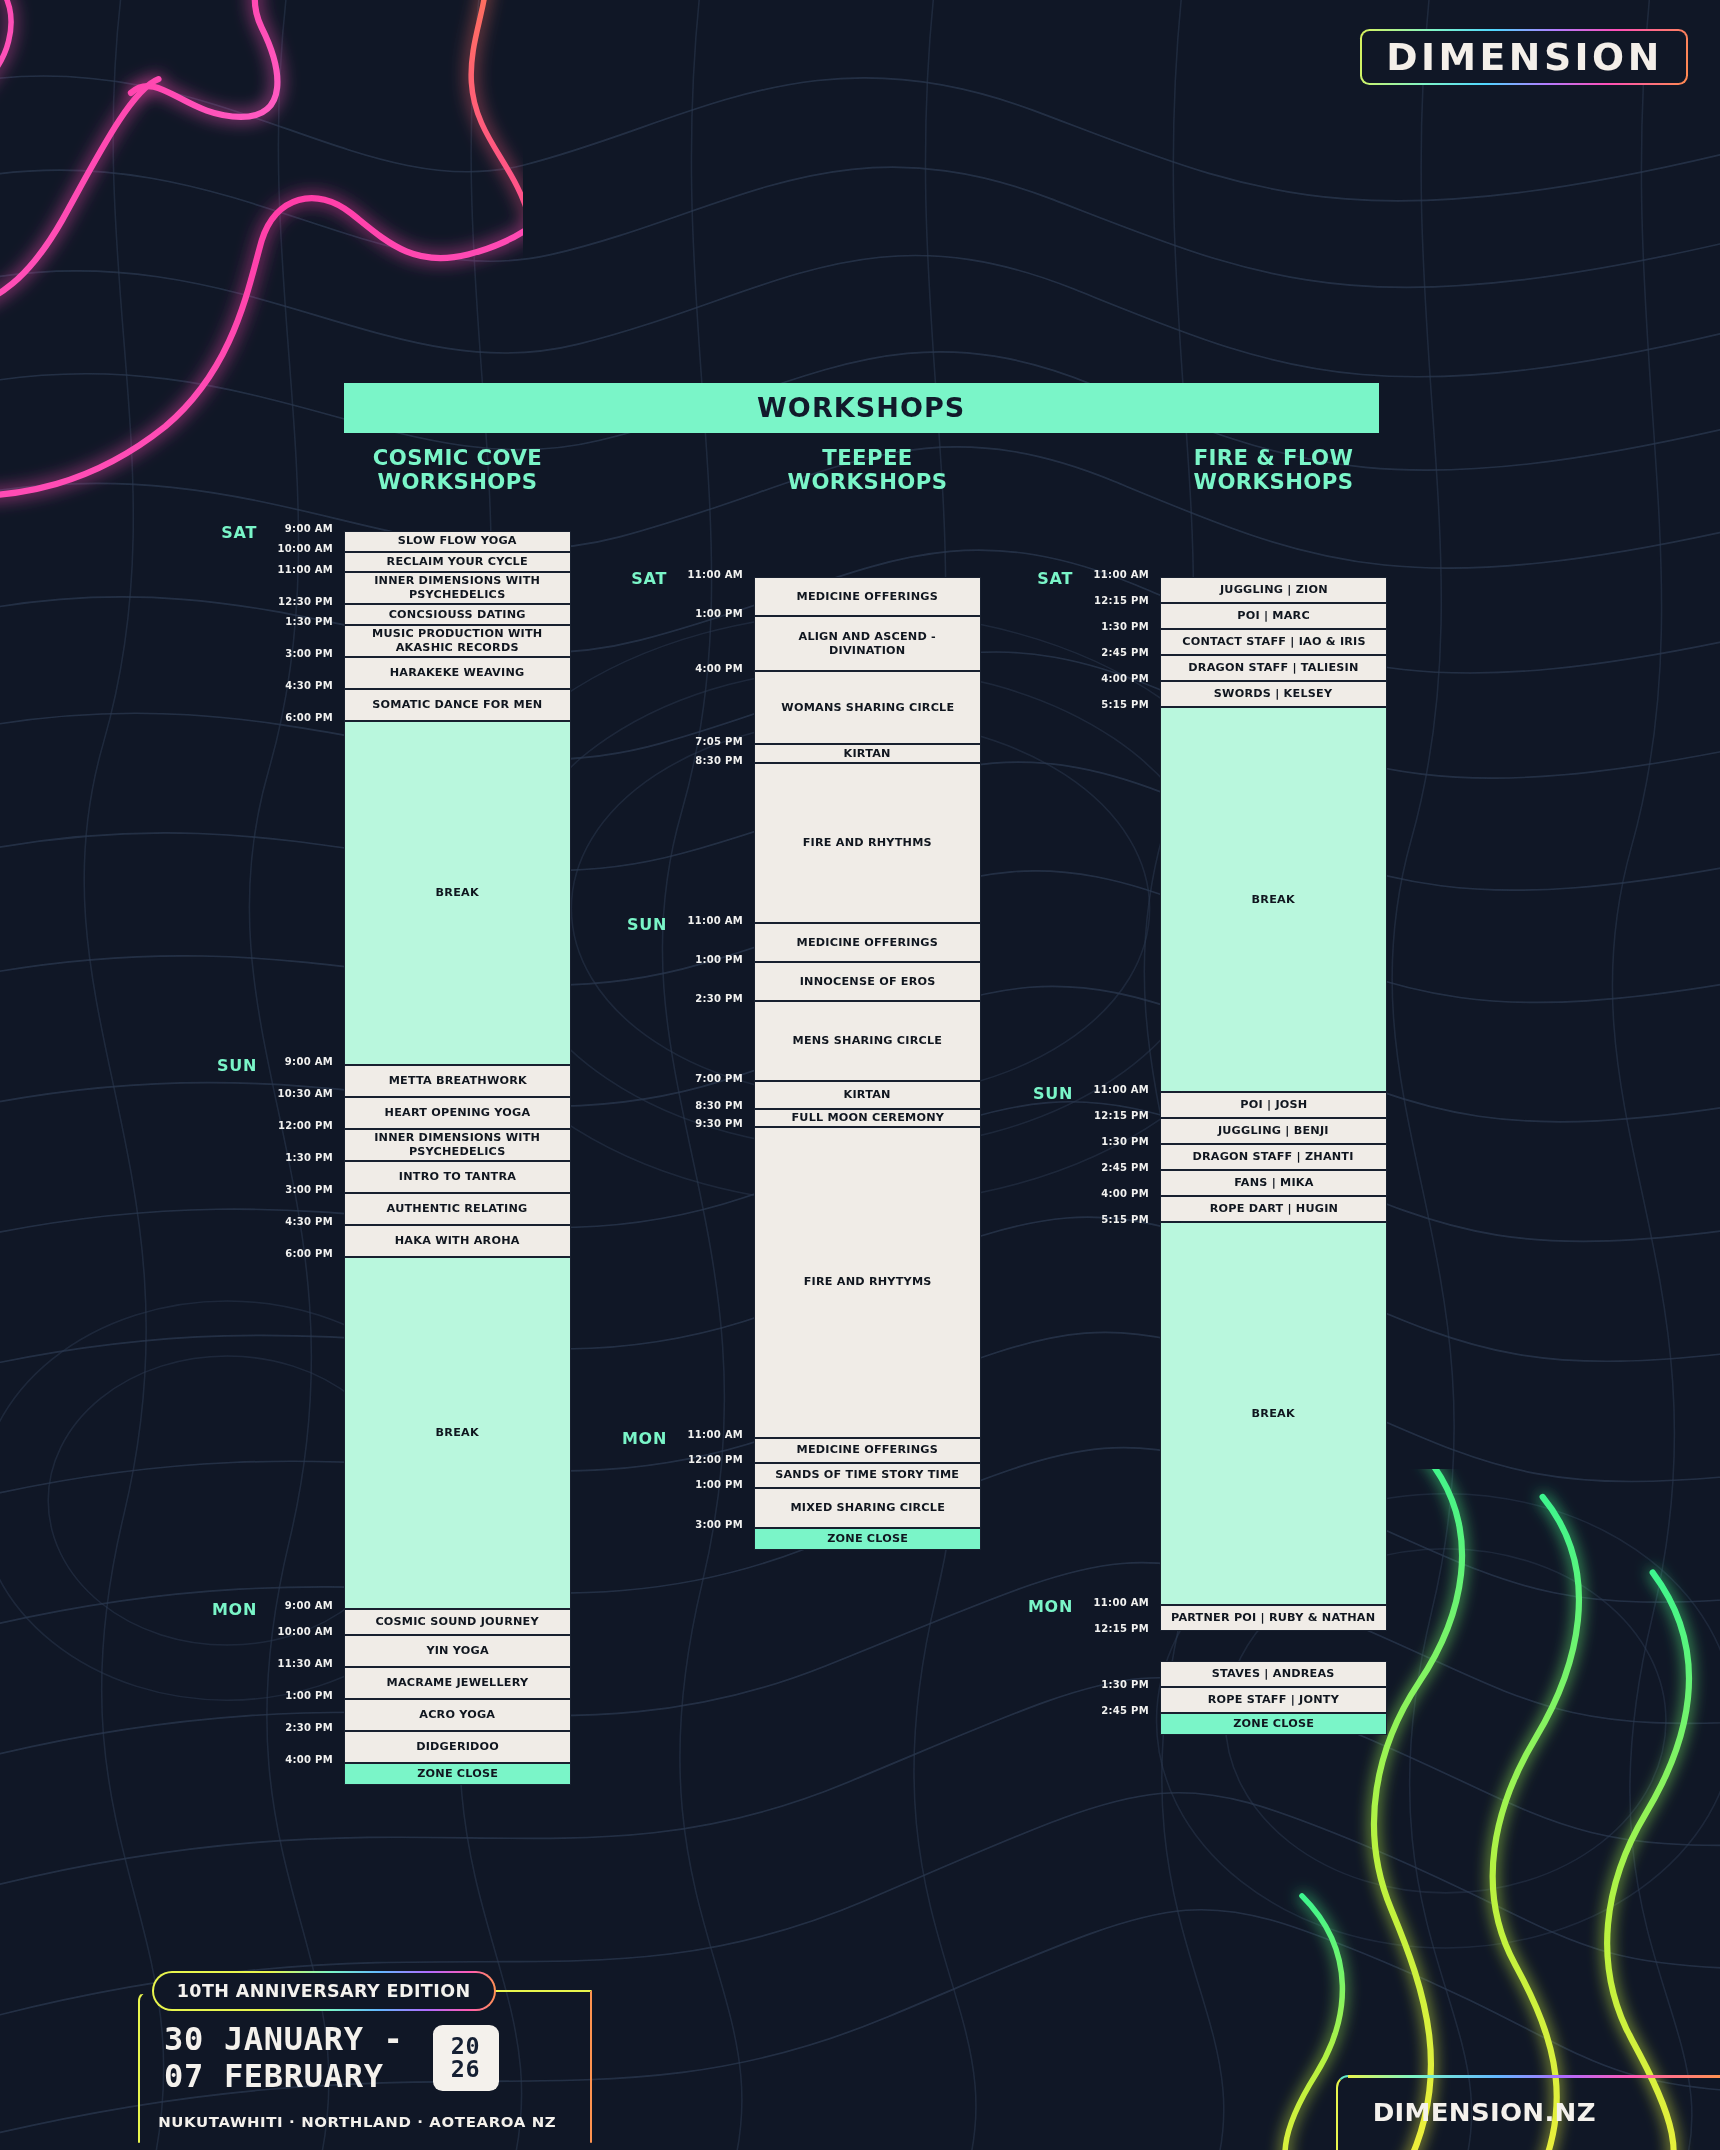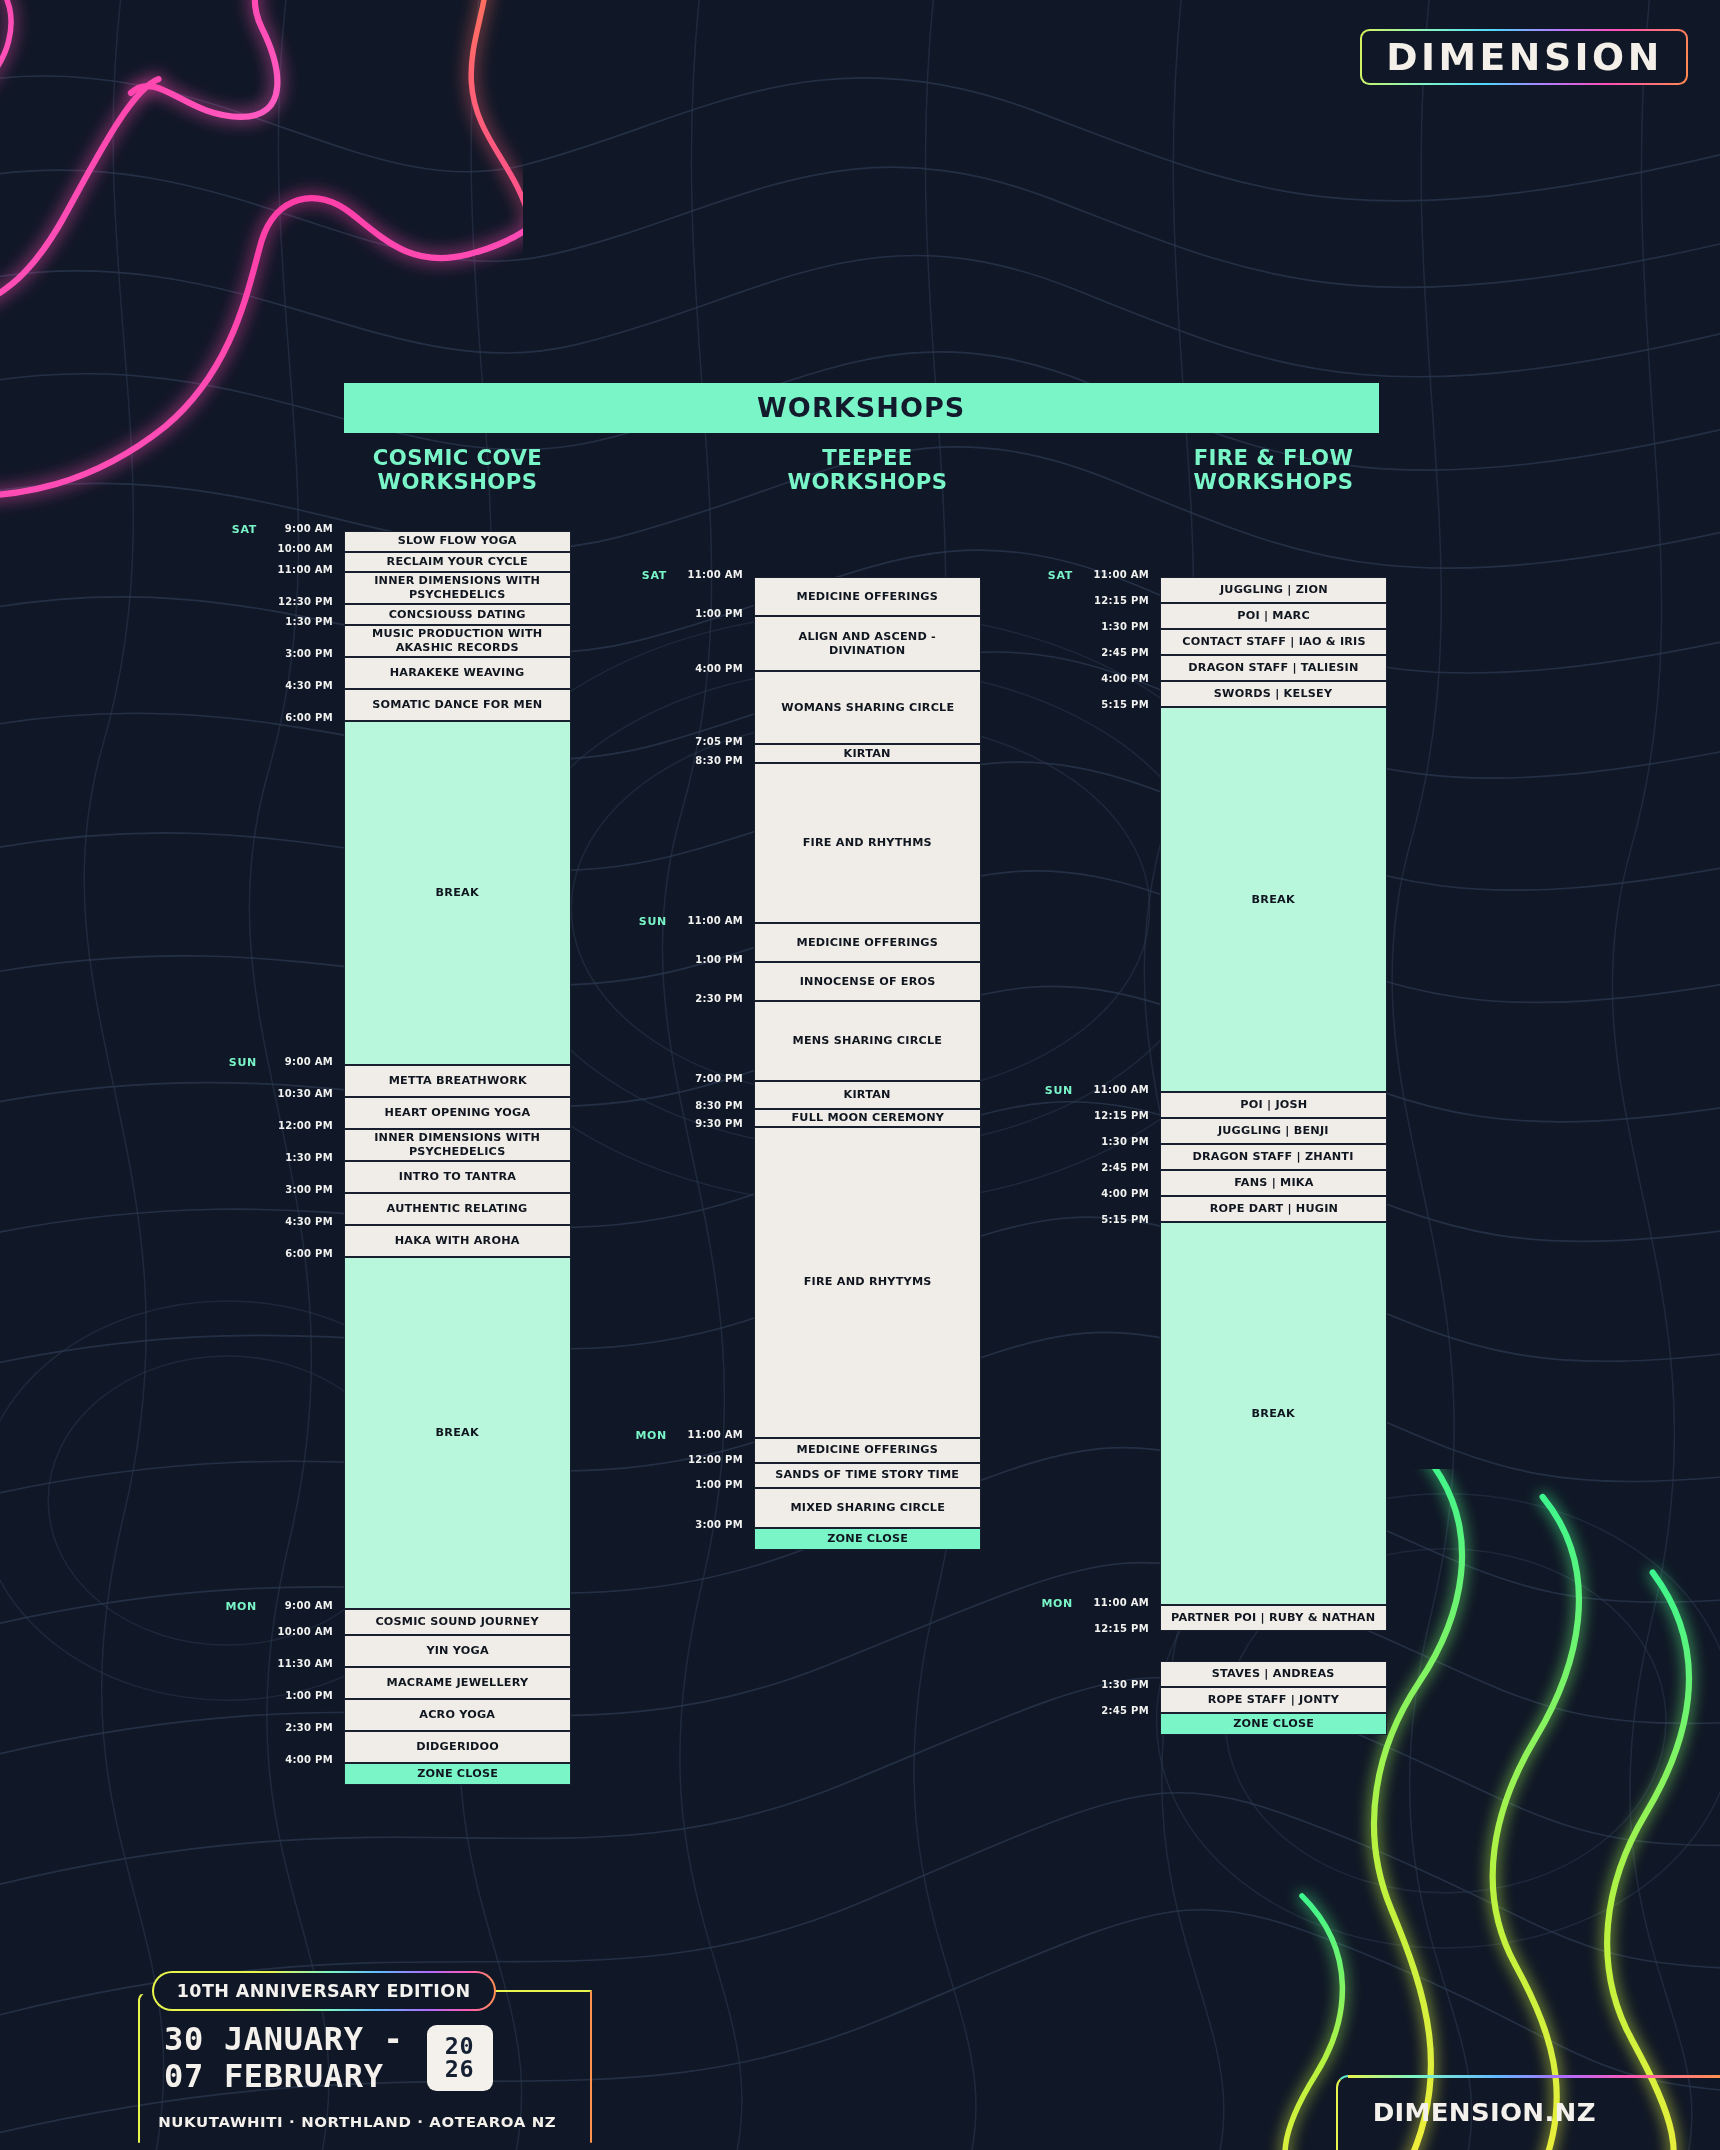--- a/index.html
+++ b/index.html
@@ -124,21 +124,21 @@
     letter-spacing: 0.3px;
     color: #f1f1ef;
   }
   .day-lbl {
     position: absolute;
     right: 87px;
     top: -8.3px;
     white-space: nowrap;
     font-family: "DejaVu Sans", sans-serif;
     font-weight: 700;
-    font-size: 11px;
+    font-size: 16px;
     letter-spacing: 0.7px;
     color: #7af5c8;
   }
 
   .slot {
     position: relative;
     width: 100%;
     border: 1.4px solid #18202f;
     background: #f0ece7;
     display: flex;
@@ -200,21 +200,21 @@
     border-right: 2.8px solid #ff9350;
     border-top-left-radius: 11px;
     clip-path: polygon(0 0, 14% 0, 14% 3%, 0 3%, 0 100%, 4% 100%, 4% 8%, 96% 8%, 96% 100%, 100% 100%, 100% 0, 62% 0, 62% 3%, 100% 3%);
   }
   .date-line {
     position: absolute;
     left: 26px;
     top: 50px;
     display: flex;
     align-items: center;
-    gap: 23px;
+    gap: 29px;
   }
   .date-stack {
     font-family: "DejaVu Sans Mono", monospace;
     font-weight: 700;
     font-size: 32px;
     line-height: 1.18;
     letter-spacing: 0.7px;
     color: #f4f1ec;
     transform: scaleX(1.0);
   }

